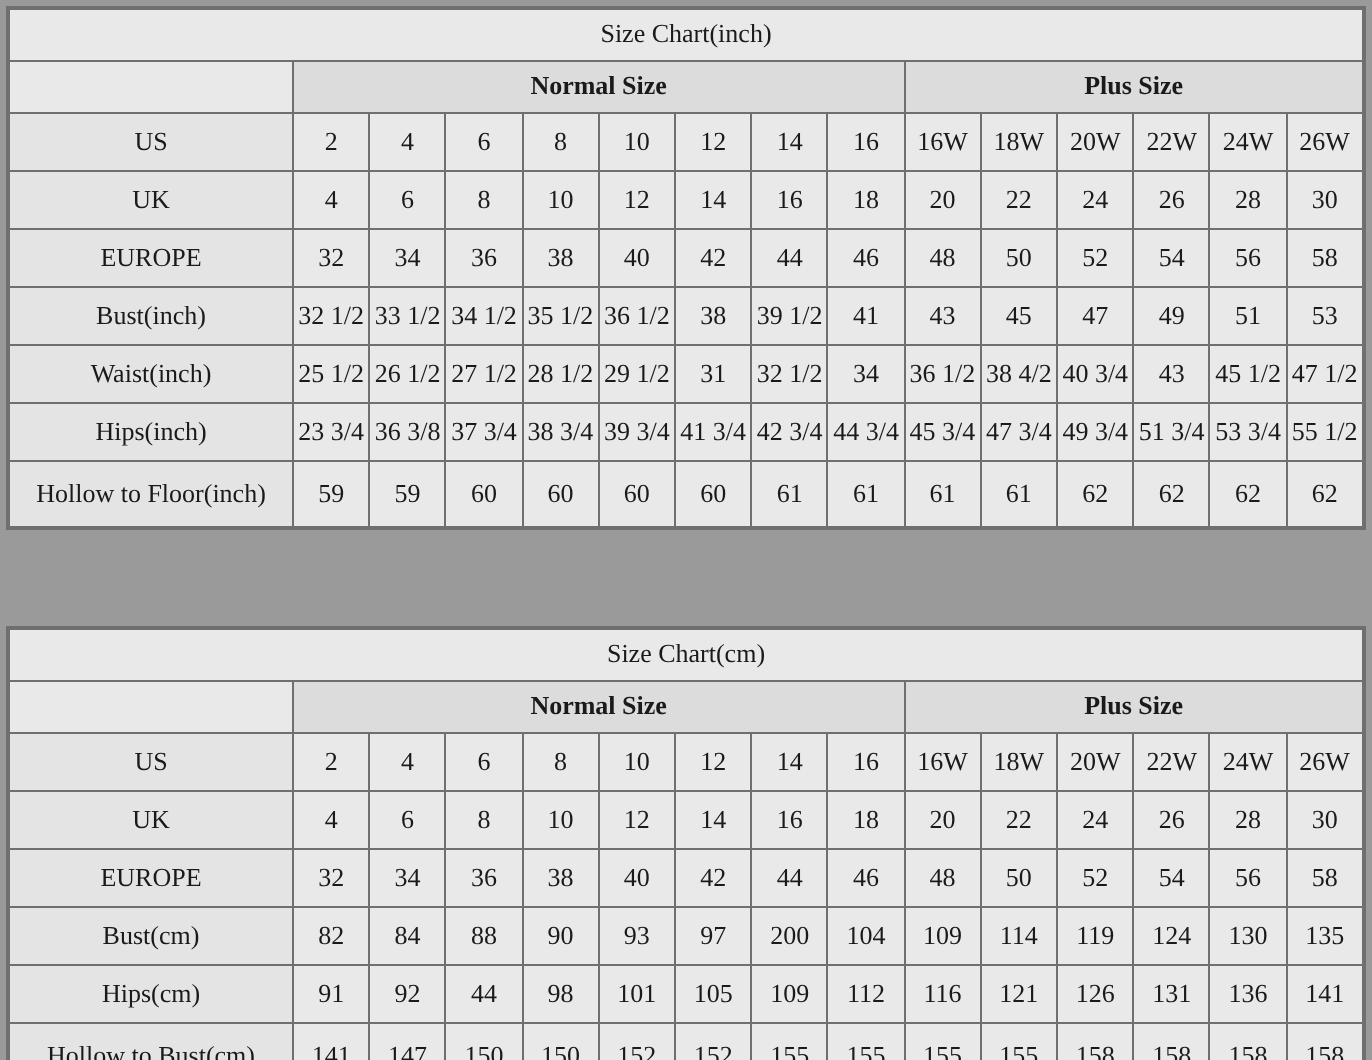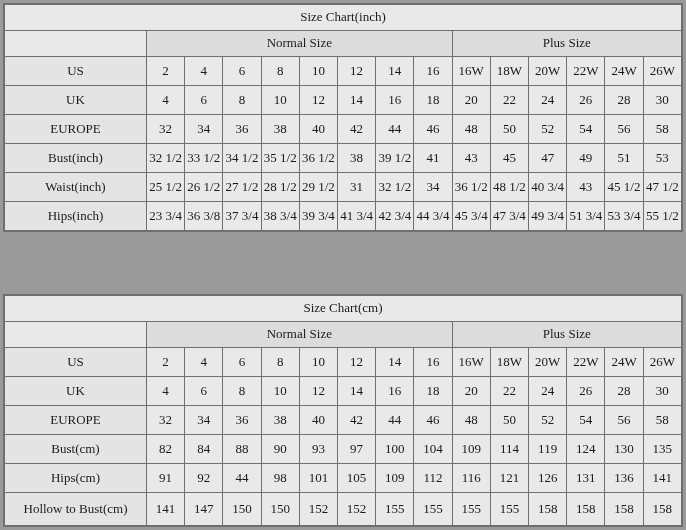--- a/index.html
+++ b/index.html
@@ -46,20 +46,21 @@
   }
   .title-cell {
     font-size: 15px;
     height: 22px;
     background: #e9e9e9 !important;
   }
   .group-cell {
     font-size: 15px;
     height: 22px;
     background: #dcdcdc !important;
+    font-weight: bold;
   }
   .row-label {
     font-size: 14px;
     background: #e4e4e4 !important;
   }
   .row-label-wide {
     font-size: 13.5px;
     background: #e4e4e4 !important;
   }
   .data-cell {
@@ -167,21 +168,21 @@
           <td class="row-label">Waist(inch)</td>
           <td class="data-cell shade-light">25 1/2</td>
           <td class="data-cell shade-light">26 1/2</td>
           <td class="data-cell shade-light">27 1/2</td>
           <td class="data-cell shade-light">28 1/2</td>
           <td class="data-cell shade-light">29 1/2</td>
           <td class="data-cell shade-light">31</td>
           <td class="data-cell shade-light">32 1/2</td>
           <td class="data-cell shade-light">34</td>
           <td class="data-cell shade-dark">36 1/2</td>
-          <td class="data-cell shade-dark">48 1/2</td>
+          <td class="data-cell shade-dark">38 4/2</td>
           <td class="data-cell shade-dark">40 3/4</td>
           <td class="data-cell shade-dark">43</td>
           <td class="data-cell shade-dark">45 1/2</td>
           <td class="data-cell shade-dark">47 1/2</td>
         </tr>
         <tr class="r-data">
           <td class="row-label">Hips(inch)</td>
           <td class="data-cell shade-light">23 3/4</td>
           <td class="data-cell shade-light">36 3/8</td>
           <td class="data-cell shade-light">37 3/4</td>
@@ -190,20 +191,37 @@
           <td class="data-cell shade-light">41 3/4</td>
           <td class="data-cell shade-light">42 3/4</td>
           <td class="data-cell shade-light">44 3/4</td>
           <td class="data-cell shade-dark">45 3/4</td>
           <td class="data-cell shade-dark">47 3/4</td>
           <td class="data-cell shade-dark">49 3/4</td>
           <td class="data-cell shade-dark">51 3/4</td>
           <td class="data-cell shade-dark">53 3/4</td>
           <td class="data-cell shade-dark">55 1/2</td>
         </tr>
+        <tr class="r-tall">
+          <td class="row-label-wide">Hollow to Floor(inch)</td>
+          <td class="data-cell shade-light">59</td>
+          <td class="data-cell shade-light">59</td>
+          <td class="data-cell shade-light">60</td>
+          <td class="data-cell shade-light">60</td>
+          <td class="data-cell shade-light">60</td>
+          <td class="data-cell shade-light">60</td>
+          <td class="data-cell shade-light">61</td>
+          <td class="data-cell shade-light">61</td>
+          <td class="data-cell shade-dark">61</td>
+          <td class="data-cell shade-dark">61</td>
+          <td class="data-cell shade-dark">62</td>
+          <td class="data-cell shade-dark">62</td>
+          <td class="data-cell shade-dark">62</td>
+          <td class="data-cell shade-dark">62</td>
+        </tr>
       </tbody>
     </table>
   </div>
 
   <div class="chart" style="margin-bottom:3px;margin-top:48px;">
     <table class="size-table">
       <colgroup>
         <col class="col-label">
         <col span="14">
       </colgroup>
@@ -268,21 +286,21 @@
           <td class="data-cell shade-dark">58</td>
         </tr>
         <tr class="r-data">
           <td class="row-label">Bust(cm)</td>
           <td class="data-cell shade-light">82</td>
           <td class="data-cell shade-light">84</td>
           <td class="data-cell shade-light">88</td>
           <td class="data-cell shade-light">90</td>
           <td class="data-cell shade-light">93</td>
           <td class="data-cell shade-light">97</td>
-          <td class="data-cell shade-light">100</td>
+          <td class="data-cell shade-light">200</td>
           <td class="data-cell shade-light">104</td>
           <td class="data-cell shade-dark">109</td>
           <td class="data-cell shade-dark">114</td>
           <td class="data-cell shade-dark">119</td>
           <td class="data-cell shade-dark">124</td>
           <td class="data-cell shade-dark">130</td>
           <td class="data-cell shade-dark">135</td>
         </tr>
         <tr class="r-data">
           <td class="row-label">Hips(cm)</td>

